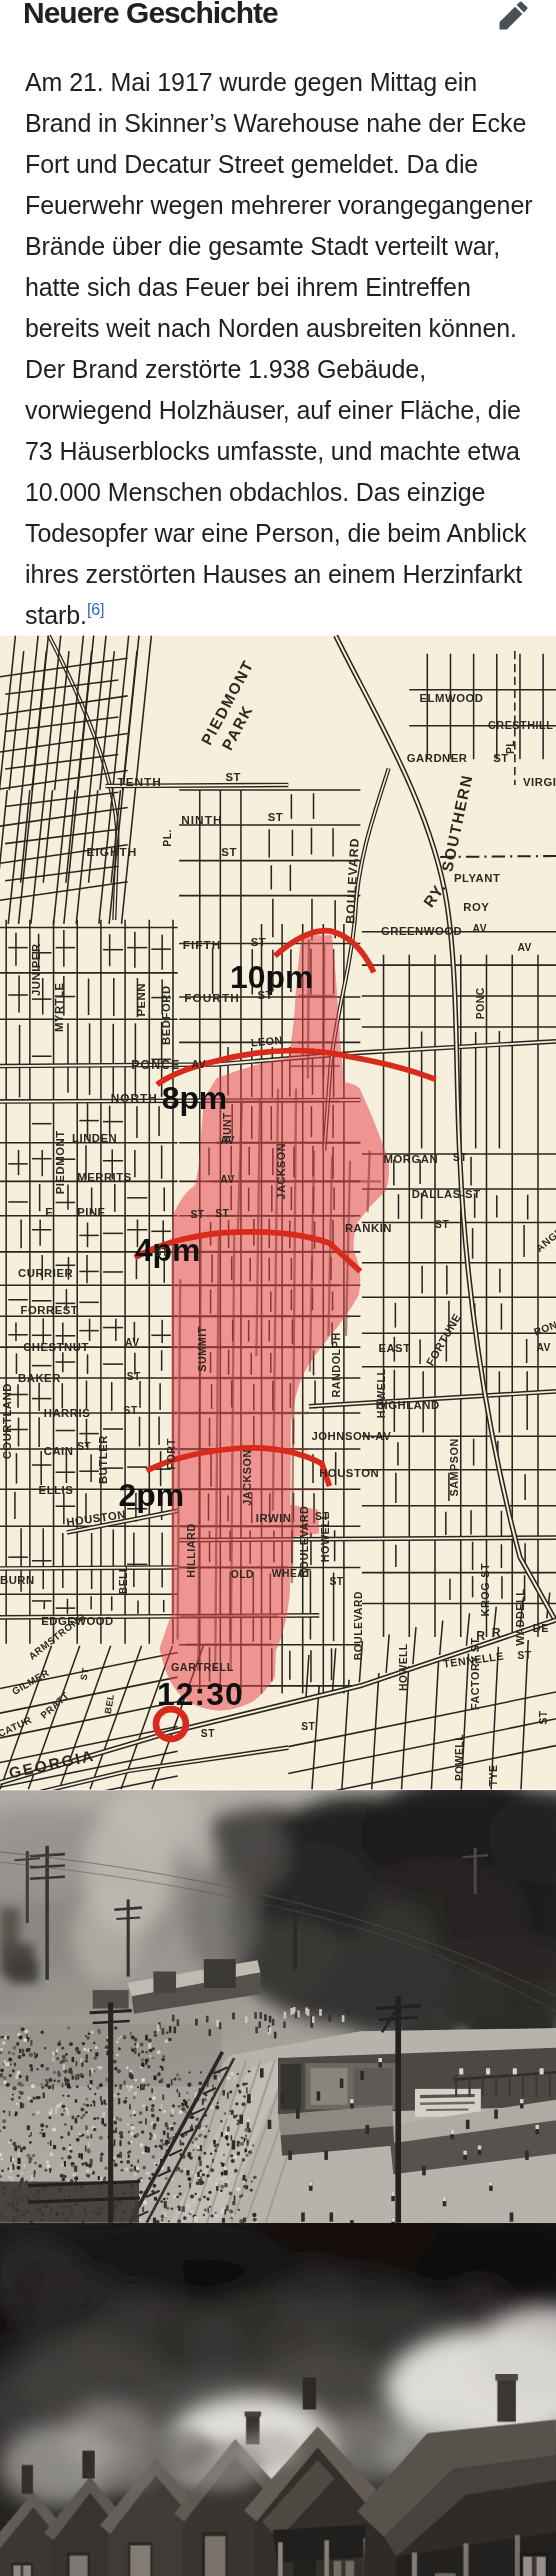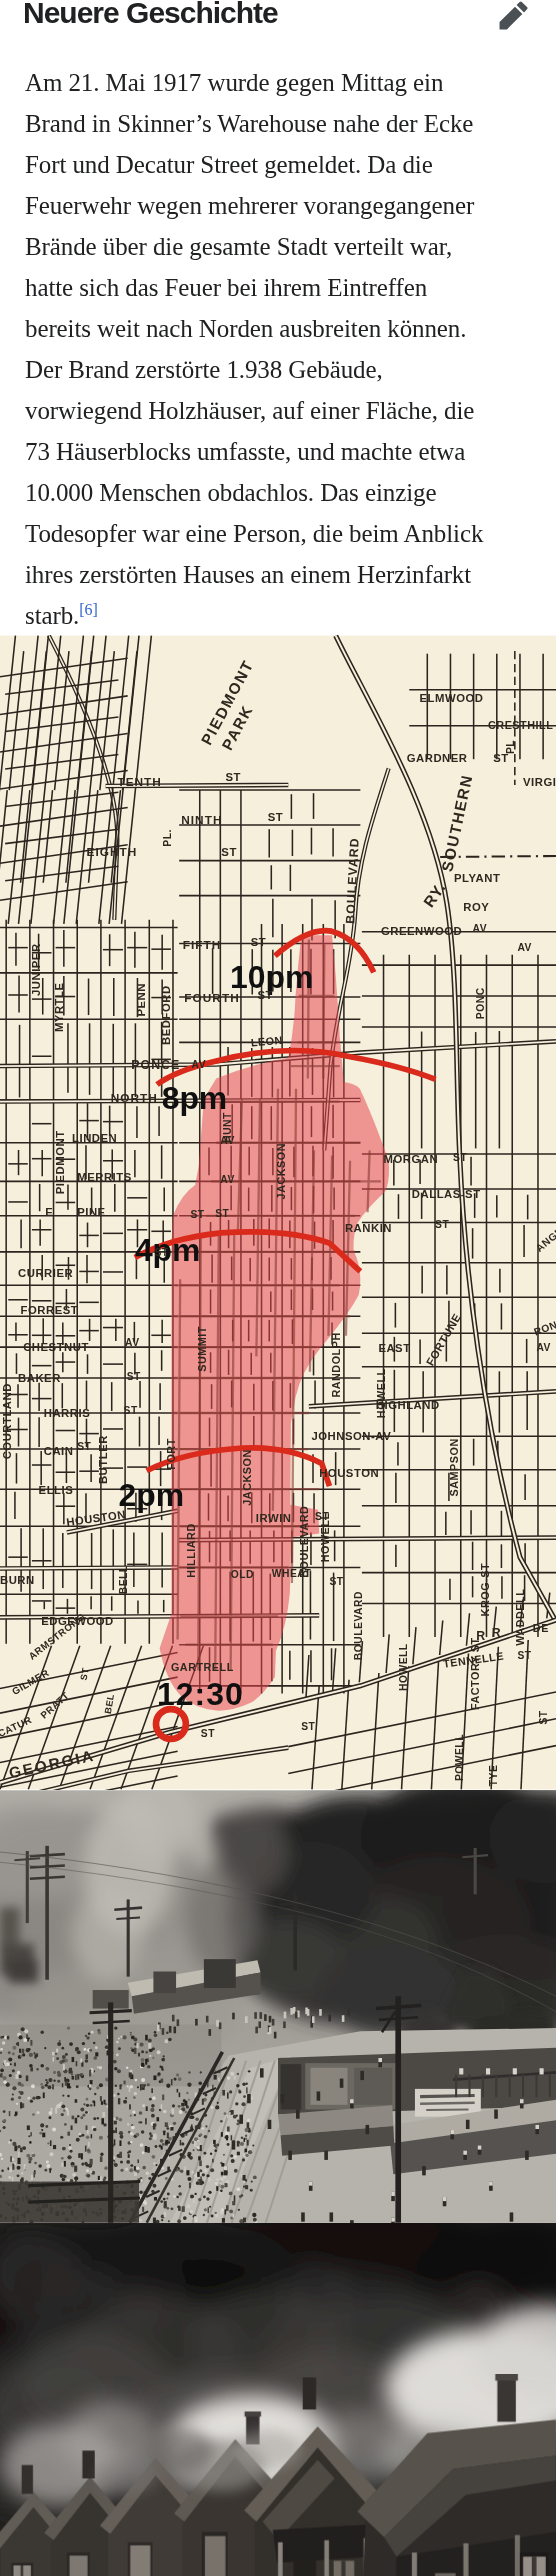--- a/index.html
+++ b/index.html
@@ -1,17 +1,17 @@
 <!DOCTYPE html>
 <html lang="de" style="font-size:8.2px"><head><meta charset="utf-8">
 <style>
 html,body{margin:0;padding:0;background:#fff;}
 body{width:556px;height:2637px;position:relative;font-family:"Liberation Sans",sans-serif;color:#202122;overflow:hidden;}
 #head{position:absolute;left:23px;top:-4.1px;font-size:30px;font-weight:700;letter-spacing:-1px;}
-#para{position:absolute;left:25px;top:62px;width:520px;font-size:25px;line-height:41px;letter-spacing:-0.1px;font-family:Liberation Serif, serif;}
+#para{position:absolute;left:25px;top:62px;width:520px;font-size:25px;line-height:41px;letter-spacing:-0.1px;}
 sup.ref{font-size:16px;line-height:0;color:#3366cc;vertical-align:baseline;position:relative;top:-9.3px;}
 </style></head>
 <body>
 
 <div id="head">Neuere Geschichte</div>
 
 <svg style="position:absolute;left:498px;top:0px" width="31" height="31" viewBox="0 0 20 20">
     <path fill="#4a5054" d="M16.77 8l1.94-2a1 1 0 0 0 0-1.41l-3.34-3.3a1 1 0 0 0-1.41 0L12 3.23zM1 14.25V19h4.75l9.96-9.96-4.75-4.75z"></path>
   </svg>
 

